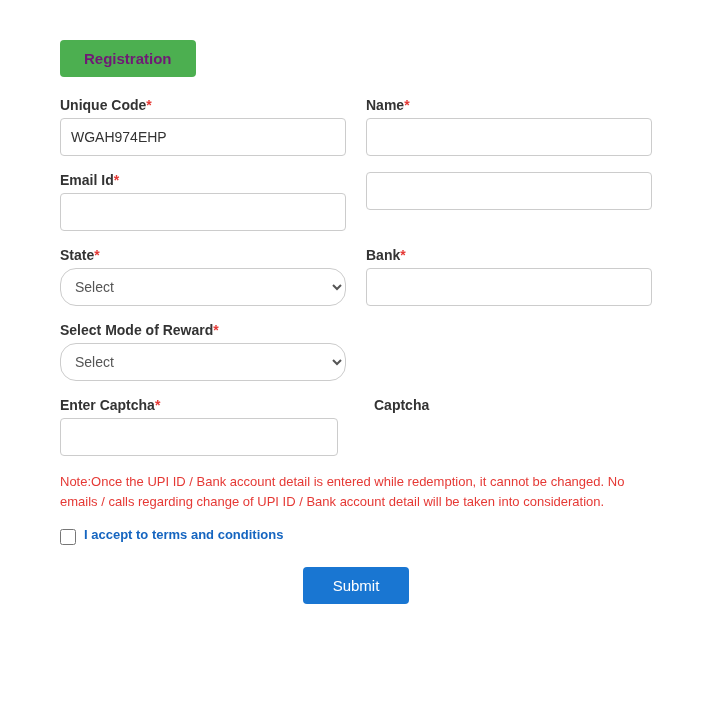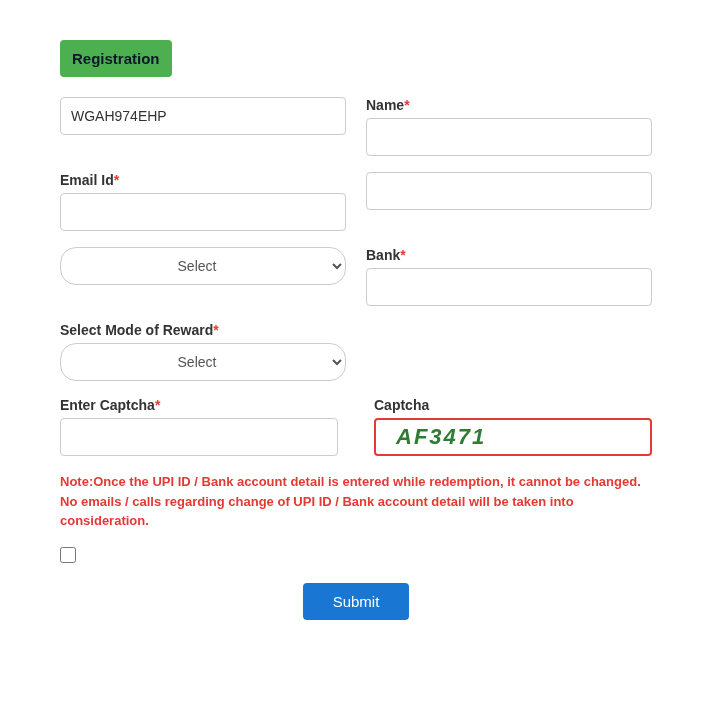--- a/index.html
+++ b/index.html
@@ -19,23 +19,23 @@
     }
 
     .form-container {
       width: 712px;
       padding: 20px 40px 30px 40px;
       background: #fff;
     }
 
     .registration-btn {
       background-color: #4caf50;
-      color: #0f172a;
+      color: #701a75;
       border: none;
-      padding: 10px 12px;
+      padding: 10px 24px;
       font-size: 15px;
       font-weight: bold;
       border-radius: 4px;
       cursor: pointer;
       margin-bottom: 20px;
     }
 
     .form-row {
       display: flex;
       gap: 20px;
@@ -75,21 +75,20 @@
       border-radius: 16px;
       padding: 8px 10px;
       font-size: 14px;
       color: #555;
       outline: none;
       width: 100%;
       height: 38px;
       appearance: auto;
       background: #fff;
       cursor: pointer;
-      text-align: center;
     }
 
     .captcha-display {
       border: 2px solid #e53935;
       border-radius: 4px;
       padding: 6px 20px;
       font-size: 22px;
       font-style: italic;
       font-weight: bold;
       color: #2e7d32;
@@ -101,21 +100,21 @@
       letter-spacing: 2px;
     }
 
     .note-section {
       margin: 16px 0;
     }
 
     .note-text {
       color: #e53935;
       font-size: 13px;
-      font-weight: bold;
+      font-weight: normal;
       line-height: 1.5;
     }
 
     .terms-row {
       display: flex;
       align-items: center;
       gap: 8px;
       margin-top: 10px;
     }
 
@@ -151,20 +150,23 @@
   </style>
 </head>
 <body>
 
 <div class="form-container">
   <button class="registration-btn">Registration</button>
 
   
   <div class="form-row">
     <div class="form-group">
+      <label>
+        <span>Unique Code</span><span class="required">*</span>
+      </label>
       <input type="text" value="WGAH974EHP" style="">
     </div>
     <div class="form-group">
       <label>
         <span>Name</span><span class="required">*</span>
       </label>
       <input type="text" style="">
     </div>
   </div>
 
@@ -177,20 +179,23 @@
       <input type="text" style="">
     </div>
     <div class="form-group">
       <input type="text" style="">
     </div>
   </div>
 
   
   <div class="form-row">
     <div class="form-group">
+      <label>
+        <span>State</span><span class="required">*</span>
+      </label>
       <select>
         <option>Select</option>
       </select>
     </div>
     <div class="form-group">
       <label>
         <span>Bank</span><span class="required">*</span>
       </label>
       <input type="text" style="">
     </div>
@@ -214,33 +219,31 @@
     <div class="form-group">
       <label>
         <span>Enter Captcha</span><span class="required">*</span>
       </label>
       <input type="text" style="">
     </div>
     <div class="form-group">
       <label>
         <span>Captcha</span>
       </label>
-      <div class="captcha-display">
-        <span>AF3471</span>
-      </div>
     </div>
   </div>
 
   
   <div class="note-section">
     <p class="note-text">Note:Once the UPI ID / Bank account detail is entered while redemption, it cannot be changed. No emails / calls regarding change of UPI ID / Bank account detail will be taken into consideration.</p>
   </div>
 
   
   <div class="terms-row">
     <input type="checkbox" id="terms-check" style="">
+    <label class="terms-label" for="terms-check">I accept to terms and conditions</label>
   </div>
 
   
   <div class="submit-row">
     <button class="submit-btn">Submit</button>
   </div>
 </div>
 
 </body></html>

